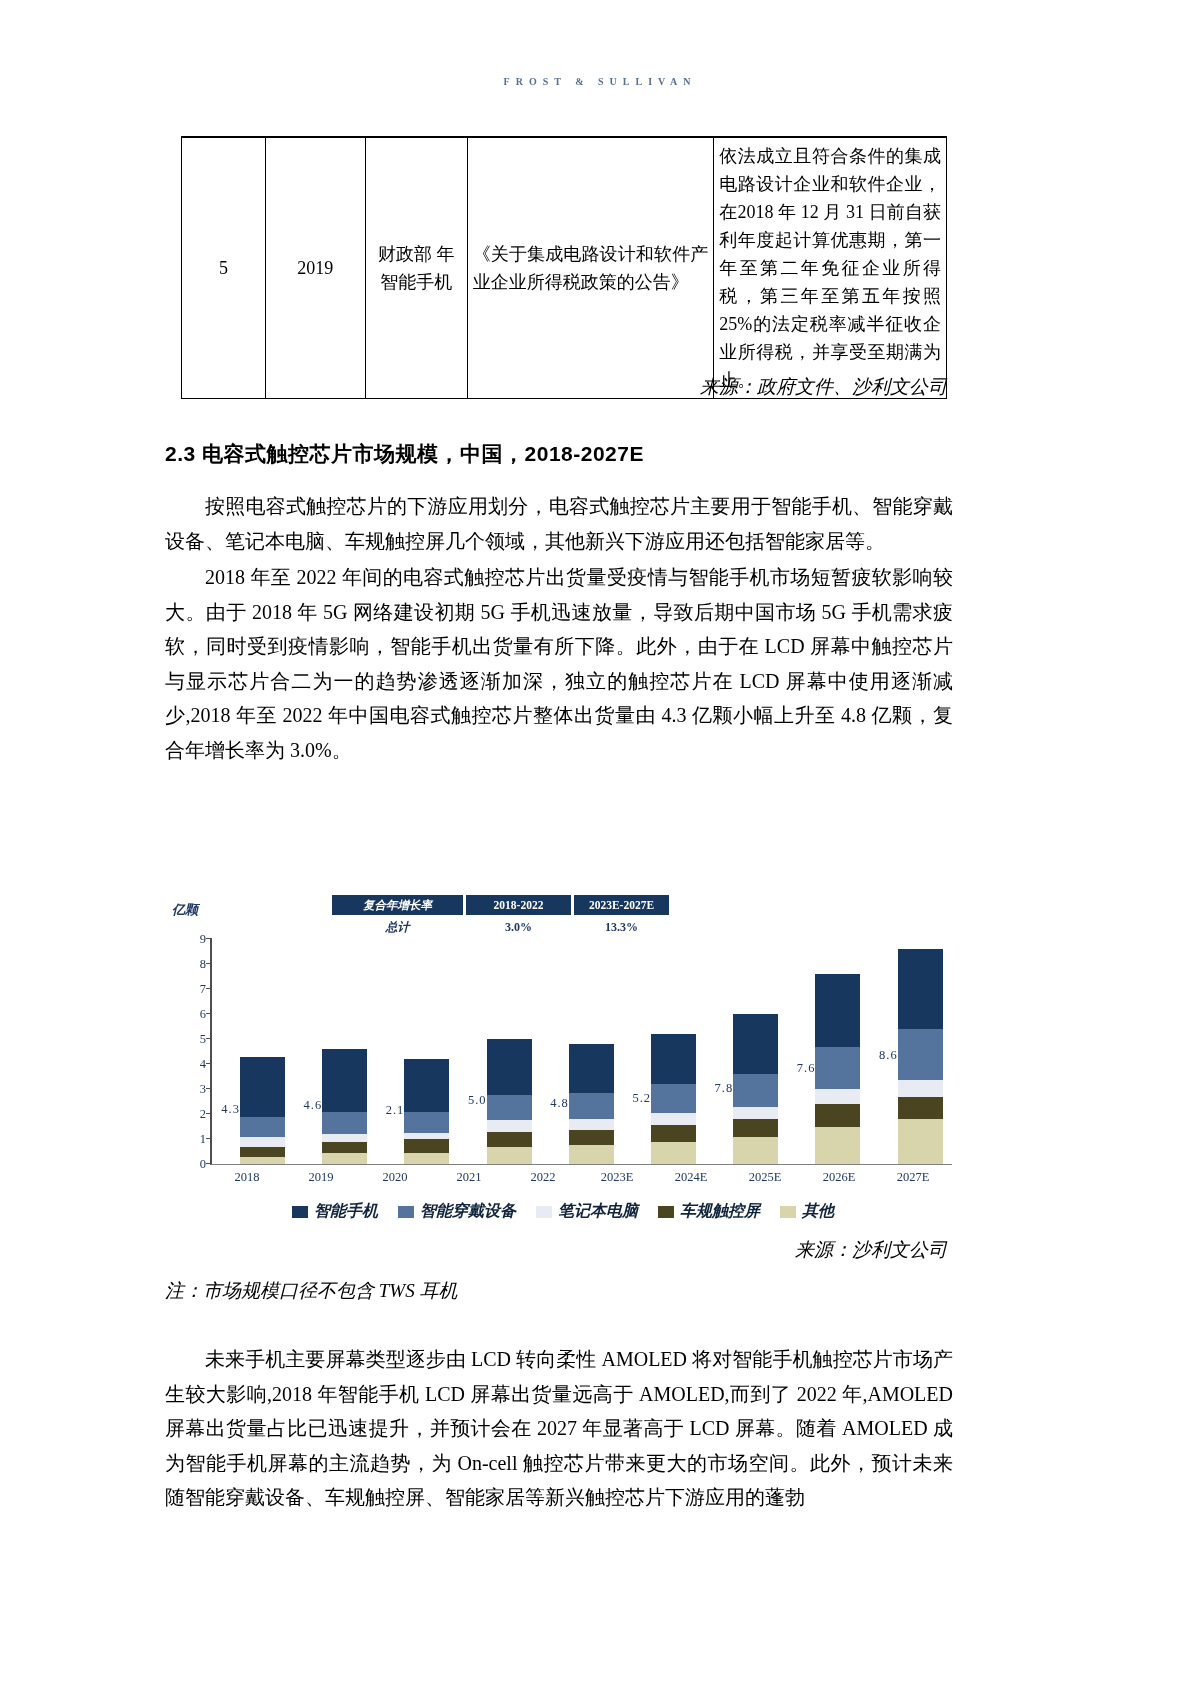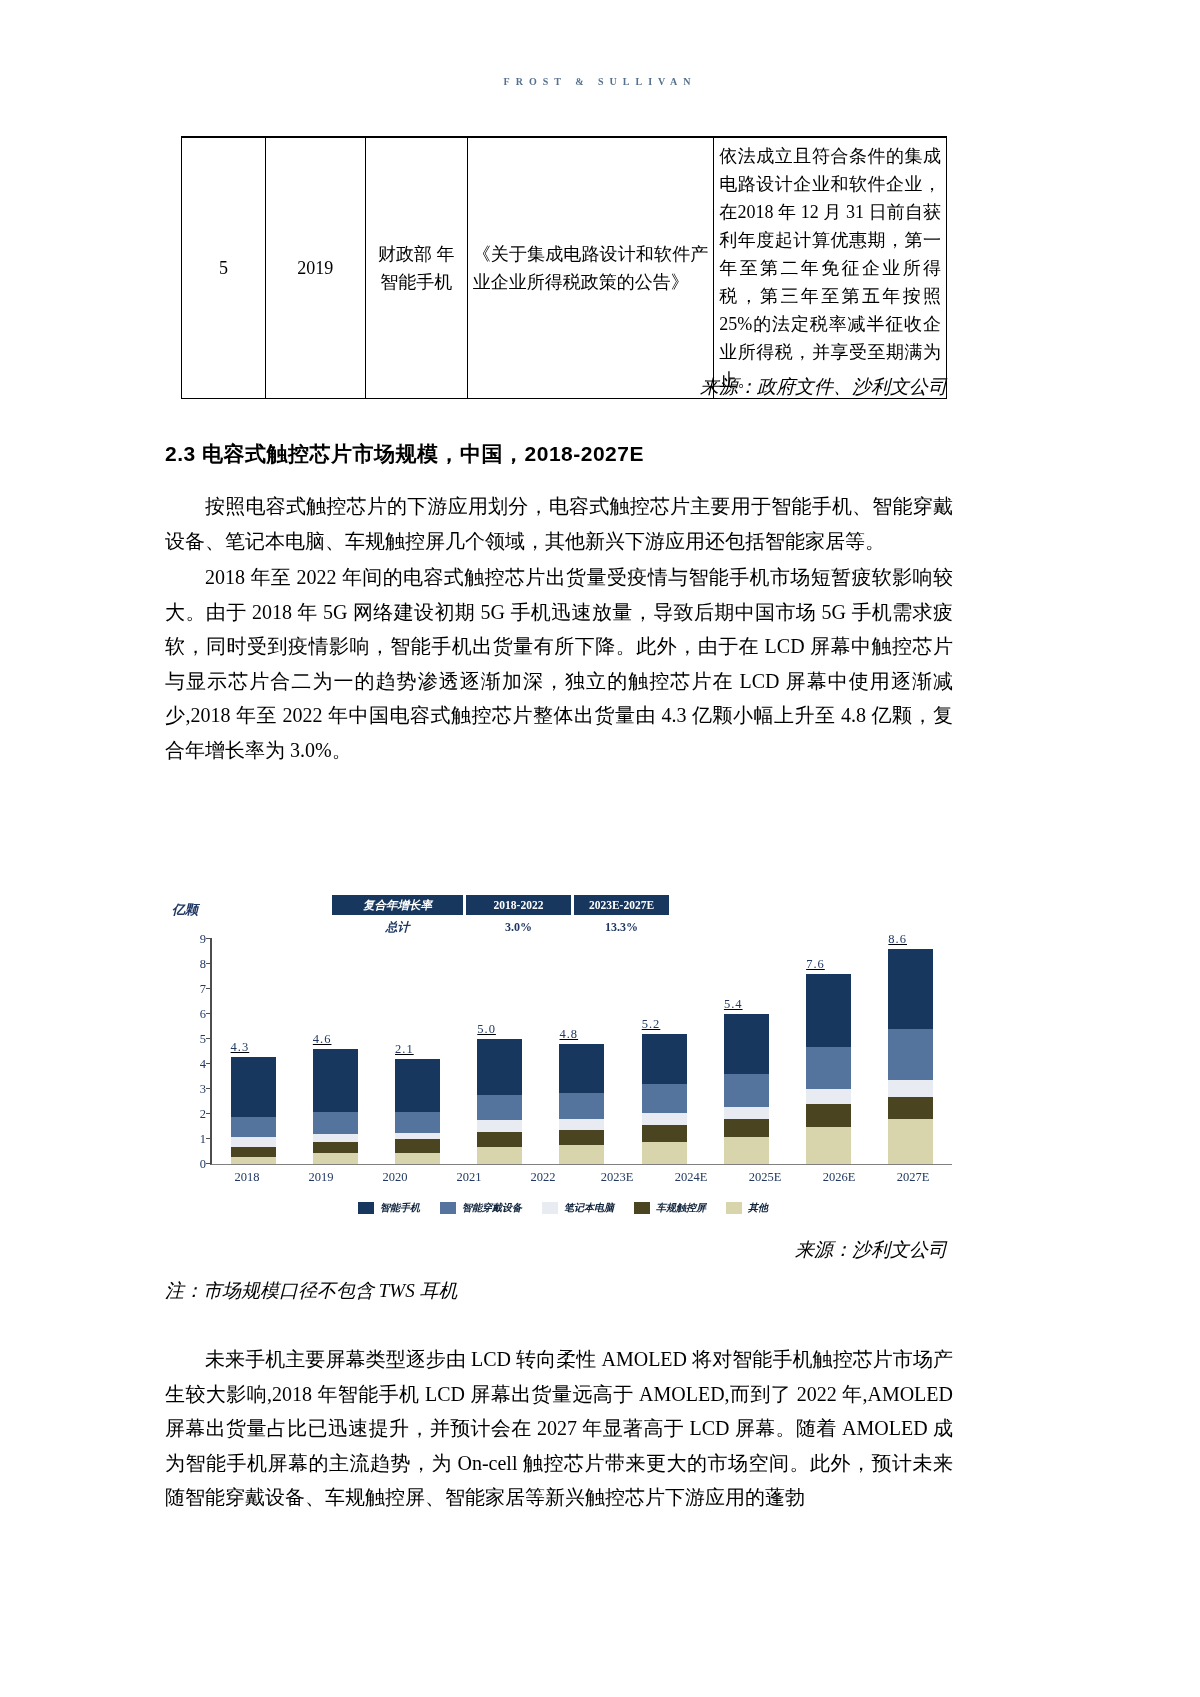--- a/index.html
+++ b/index.html
@@ -44,30 +44,30 @@
   .cagr-val{color:#1f3864;font-size:12px;text-align:center;height:18px;line-height:18px;
             font-style:italic;font-weight:bold;}
   .cagr-val.num{font-style:normal;}
   .plot{position:relative;margin-left:40px;width:740px;height:225px;
         border-left:2px solid #4d4d4d;border-bottom:1.5px solid #808080;}
   .ylabel{position:absolute;width:26px;left:-32px;text-align:right;font-size:12.5px;
           color:#1f3864;}
   .ytick{position:absolute;left:-6px;width:6px;height:1px;background:#4d4d4d;}
   .bars{position:absolute;left:0;top:0;width:100%;height:100%;display:flex;
         justify-content:space-around;align-items:flex-end;}
-  .bar-col{display:flex;flex-direction:column;justify-content:flex-end;text-decoration:underline;}
+  .bar-col{display:flex;align-items:center;justify-content:flex-end;}
   .bar-total{font-size:12.5px;color:#1f3864;margin-bottom:2px;letter-spacing:1px;}
   .bar-stack{width:45px;display:flex;flex-direction:column;}
   .xlabels{margin-left:40px;width:740px;display:flex;justify-content:space-around;
            padding-top:5px;}
   .xlabel{font-size:12.5px;color:#1f3864;width:60px;text-align:center;}
   .legend{margin-top:16px;display:flex;justify-content:center;gap:20px;}
   .legend-item{display:flex;align-items:center;gap:6px;}
   .legend-swatch{width:16px;height:12px;display:inline-block;}
-  .legend-label{font-size:10px;color:#10243c;font-style:italic;font-weight:bold;}
+  .legend-label{font-size:16px;color:#10243c;font-style:italic;font-weight:bold;}
 </style>
 </head>
 <body>
 
 <div class="page">
 
   <div class="logo">
     <div class="logo-en">FROST &amp; SULLIVAN</div>
   </div>
 
@@ -165,21 +165,21 @@
             <div class="bar-total">5.2</div>
             <div class="bar-stack">
               <div style="height: 50px; background: rgb(23, 55, 94);"></div>
               <div style="height: 28.75px; background: rgb(84, 116, 158);"></div>
               <div style="height: 12.5px; background: rgb(232, 236, 242);"></div>
               <div style="height: 16.25px; background: rgb(74, 69, 32);"></div>
               <div style="height: 22.5px; background: rgb(216, 213, 172);"></div>
             </div>
           </div>
           <div class="bar-col">
-            <div class="bar-total">5.4</div>
+            <div class="bar-total">7.8</div>
             <div class="bar-stack">
               <div style="height: 60px; background: rgb(23, 55, 94);"></div>
               <div style="height: 32.5px; background: rgb(84, 116, 158);"></div>
               <div style="height: 12.5px; background: rgb(232, 236, 242);"></div>
               <div style="height: 17.5px; background: rgb(74, 69, 32);"></div>
               <div style="height: 27.5px; background: rgb(216, 213, 172);"></div>
             </div>
           </div>
           <div class="bar-col">
             <div class="bar-total">7.6</div>

